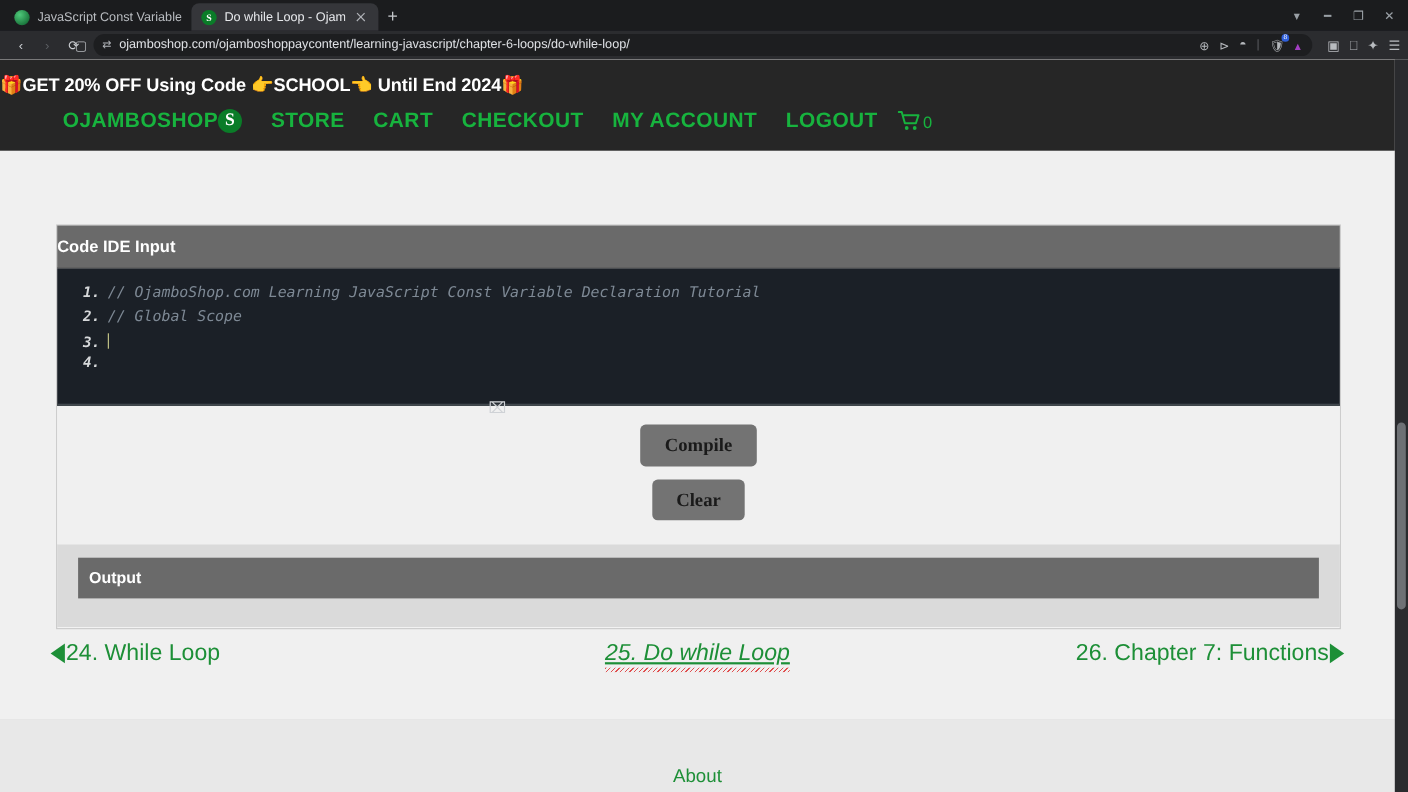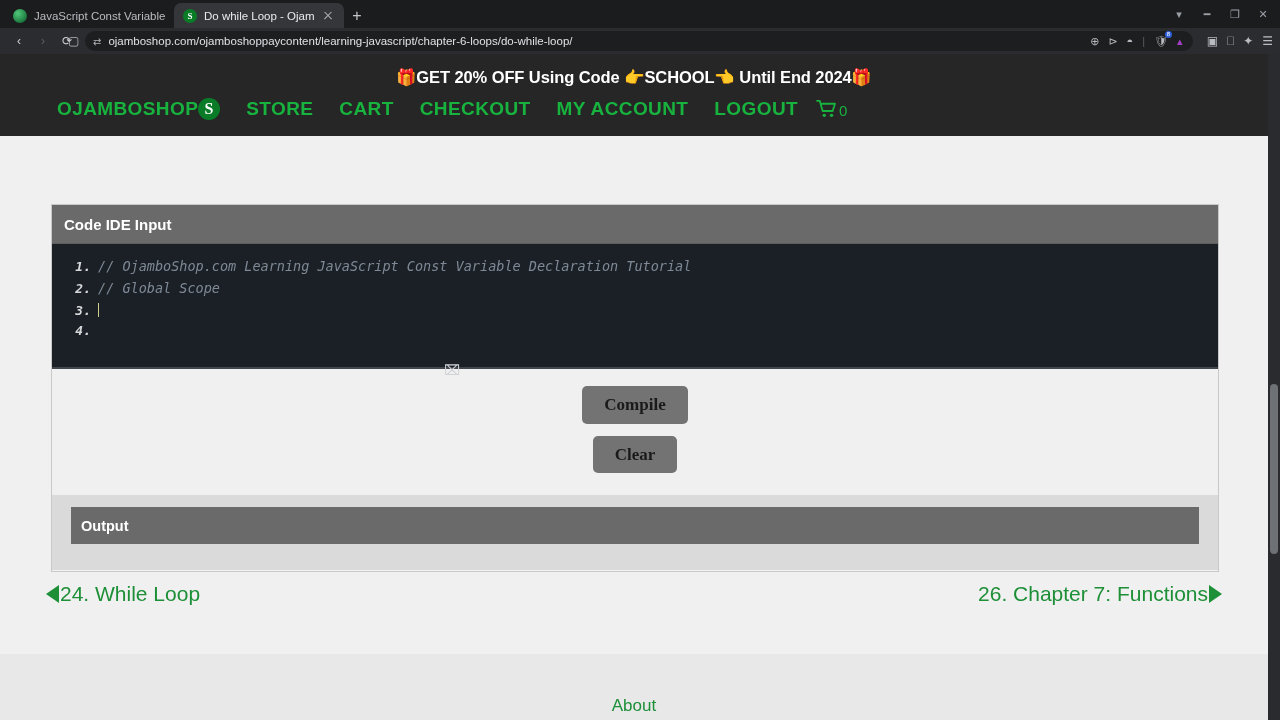--- a/index.html
+++ b/index.html
@@ -86,21 +86,21 @@
   }
 
   
   .viewport {
     position:absolute; top:54px; left:0; width:1280px; height:666px;
     background:#f0f0f0; overflow:hidden;
   }
 
   .site-header { background:#262626; width:1268px; }
   .promo {
-    text-align:center; color:#ffffff; font-size:16.5px; font-weight:bold;
+    text-align:left; color:#ffffff; font-size:16.5px; font-weight:bold;
     padding:14px 0 7px 0; letter-spacing:-.1px;
   }
   .mainnav {
     display:flex; align-items:center; gap:26px; padding:4px 0 16px 57px;
   }
   .mainnav a {
     color:#1db954; color:#17b33e; font-size:19px; font-weight:bold;
     letter-spacing:.4px; text-decoration:none; font-family:"Liberation Sans",sans-serif;
   }
   .brand { display:flex; align-items:center; gap:0; }
@@ -111,21 +111,21 @@
   }
   .cartlink { display:flex; align-items:flex-end; gap:1px; margin-left:-8px; }
   .cartlink .cnum { font-size:15px; font-weight:normal; color:#17b33e; }
 
   
   .ide-panel {
     position:absolute; left:51px; top:150px; width:1168px; height:368px;
     background:#f2f2f2; border:1px solid #c9c9c9;
   }
   .ide-head {
-    height:39px; background:#6a6a6a; display:flex; align-items:center; padding-left:12px;
+    height:39px; background:#6a6a6a; display:flex; align-items:center; padding-left:0;
     border-bottom:1px solid #5d5d5d;
   }
   .ide-head .title { color:#ffffff; font-size:15px; font-weight:bold; }
   .code-area {
     height:125px; background:#1b2027; padding:14px 0 0 0; position:relative;
     border-bottom:2px solid #41474d;
   }
   .code-line {
     display:flex; align-items:baseline; height:21.5px;
     font-family:"DejaVu Sans Mono", monospace; font-size:13.5px; font-style:italic;
@@ -320,20 +320,24 @@
         </div>
         <div style="min-height:8px;"></div>
       </div>
     </div>
 
     <div class="chapnav">
       <a href="#" class="prev">
         <span class="tri-l"></span>
         <span>24. While Loop</span>
       </a>
+      <span class="cur">
+        <span>25. Do while Loop</span>
+        <span class="squig"></span>
+      </span>
       <a href="#" class="next">
         <span>26. Chapter 7: Functions</span>
         <span class="tri-r"></span>
       </a>
     </div>
 
     <div class="footer-sep"></div>
     <div class="footer">
       <a href="#">About</a>
 

